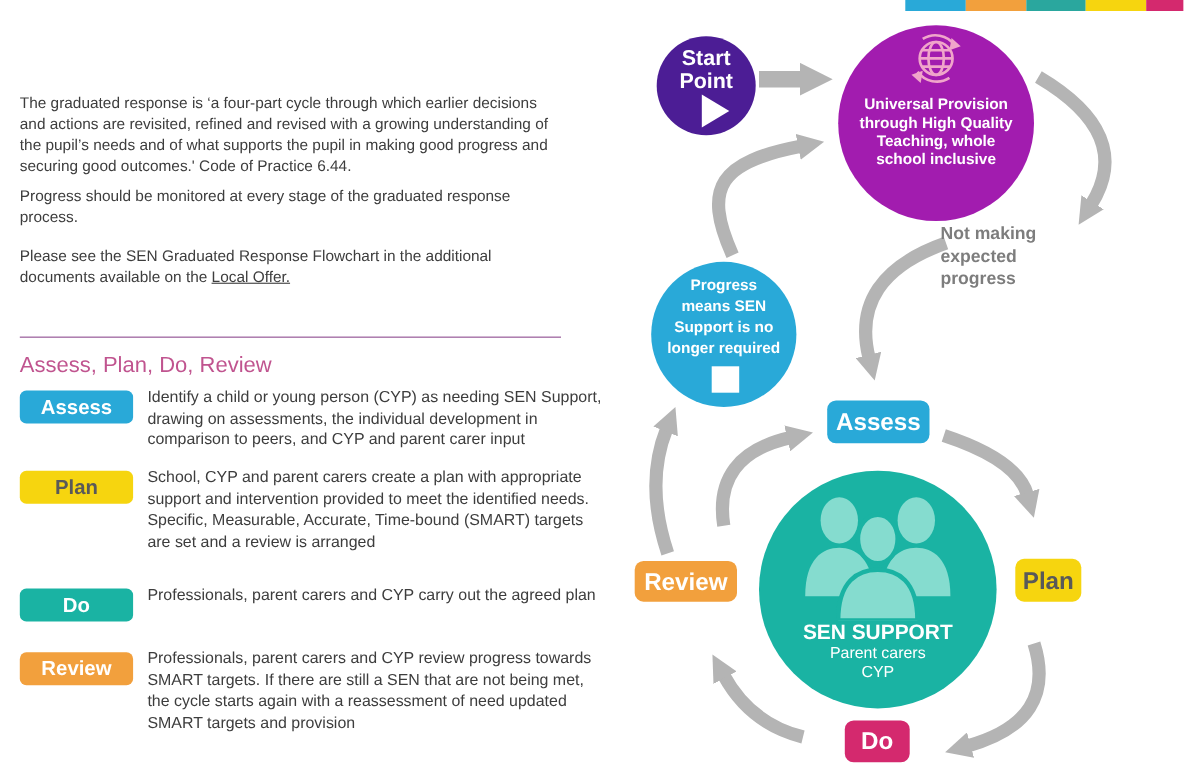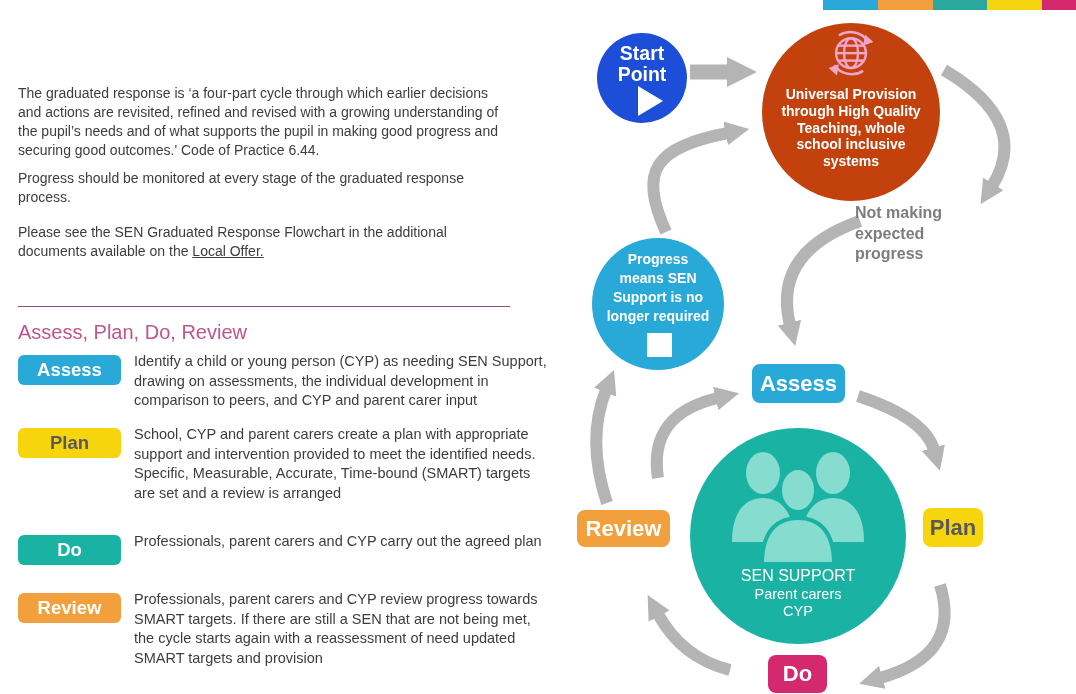--- a/index.html
+++ b/index.html
@@ -54,21 +54,21 @@
                 font-weight:bold; font-size:16px; line-height:20.5px; color:#7d7d7d; }
 
   #progress-circle { left:592px; top:238px; width:132px; height:132px; }
   #progress-text { position:absolute; top:12px; width:100%; }
   #progress-text div { font-weight:bold; font-size:14px; line-height:19px; }
   #progress-square { position:absolute; left:55px; top:95px; width:25px; height:24px; background:#ffffff; }
 
   #sen-circle { left:690px; top:428px; width:216px; height:216px; }
   #people-icon { position:absolute; left:28px; top:18px; }
   #sen-text { position:absolute; top:138px; width:100%; }
-  .sen-title { font-weight:normal; font-size:16px; line-height:20px; }
+  .sen-title { font-weight:bold; font-size:19px; line-height:20px; }
   .sen-sub   { font-size:14.5px; line-height:16.5px; }
 
   .dbadge { position:absolute; z-index:3; border-radius:8px; font-weight:bold; font-size:22px;
             display:flex; align-items:center; justify-content:center; }
   #assess-badge { left:752px; top:364px; width:93px; height:39px; }
   #review-badge { left:577px; top:510px; width:93px; height:37px; }
   #plan-badge   { left:923px; top:508px; width:60px; height:39px; }
   #do-badge     { left:768px; top:655px; width:59px; height:38px; }
 </style>
 </head>
@@ -138,48 +138,47 @@
   <path class="arrow" d="M384 70 Q472 122 432 186" stroke-width="12" marker-end="url(#ah)"></path>
   <path class="arrow" d="M300 221 Q212 252 230 325" stroke-width="12" marker-end="url(#ah)"></path>
   <path class="arrow" d="M106 232 C78 170 95 147 168 133" stroke-width="12" marker-end="url(#ah)"></path>
   <path class="arrow" d="M47 503 Q26 440 46 390" stroke-width="12" marker-end="url(#ah)"></path>
   <path class="arrow" d="M98 478 Q88 414 158 398" stroke-width="12" marker-end="url(#ah)"></path>
   <path class="arrow" d="M298 396 Q365 418 374 450" stroke-width="12" marker-end="url(#ah)"></path>
   <path class="arrow" d="M380 585 Q402 655 320 678" stroke-width="12" marker-end="url(#ah)"></path>
   <path class="arrow" d="M170 670 Q122 658 98 614" stroke-width="12" marker-end="url(#ah)"></path>
 </svg>
 
-<div id="start-circle" class="circle" style="background-color: #1d4ed8;">
+<div id="start-circle" class="circle" style="background-color: #4c1d95;">
   <div id="start-text">
     <div>Start</div>
     <div>Point</div>
   </div>
   <span id="start-play"></span>
 </div>
 
-<div id="universal-circle" class="circle" style="background-color: #c2410c;">
+<div id="universal-circle" class="circle" style="background-color: #a21caf;">
   <svg id="globe-icon" width="56" height="58" viewBox="0 0 60 62">
     <g fill="none" stroke="#f0a5ca" stroke-width="2.6">
       <circle cx="30" cy="29" r="16"></circle>
       <ellipse cx="30" cy="29" rx="7.5" ry="16"></ellipse>
       <line x1="14.5" y1="29" x2="45.5" y2="29"></line>
       <line x1="16.5" y1="21" x2="43.5" y2="21"></line>
       <line x1="16.5" y1="37" x2="43.5" y2="37"></line>
       <path d="M17 10 A23 23 0 0 1 48 16"></path>
       <path d="M43 48 A23 23 0 0 1 12 42"></path>
     </g>
     <polygon points="45,9 54,17 43,21" fill="#f0a5ca"></polygon>
     <polygon points="15,53 6,45 17,41" fill="#f0a5ca"></polygon>
   </svg>
   <div id="universal-text">
     <div>Universal Provision</div>
     <div>through High Quality</div>
     <div>Teaching, whole</div>
     <div>school inclusive</div>
-    <div>systems</div>
   </div>
 </div>
 
 <div id="not-making" class="abs">
   <div>Not making</div>
   <div>expected</div>
   <div>progress</div>
 </div>
 
 <div id="progress-circle" class="circle" style="background-color: rgb(41, 169, 216);">

